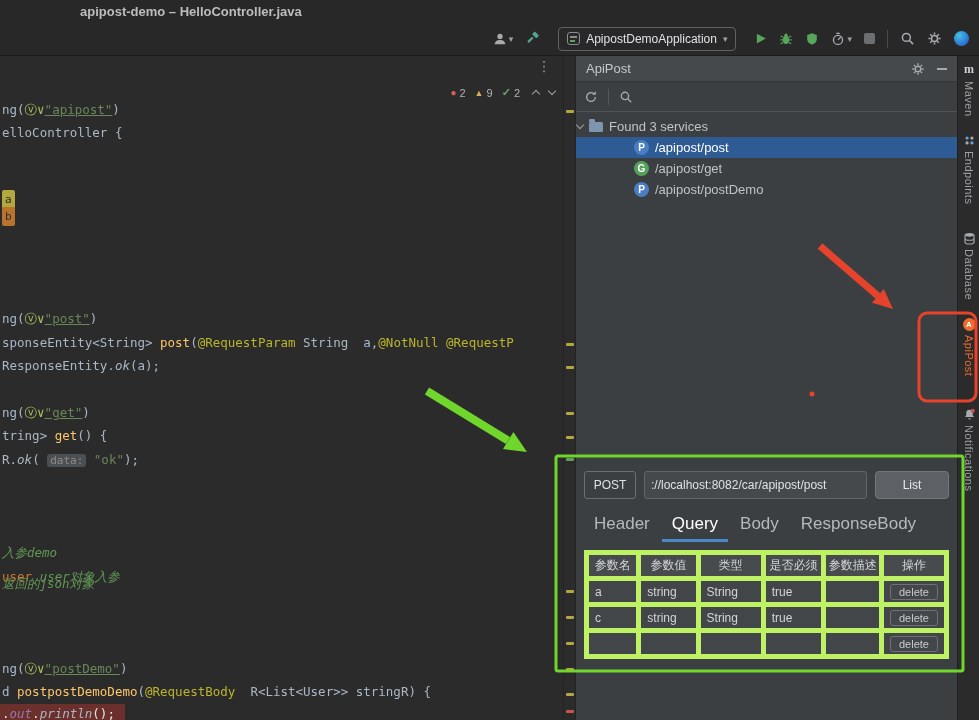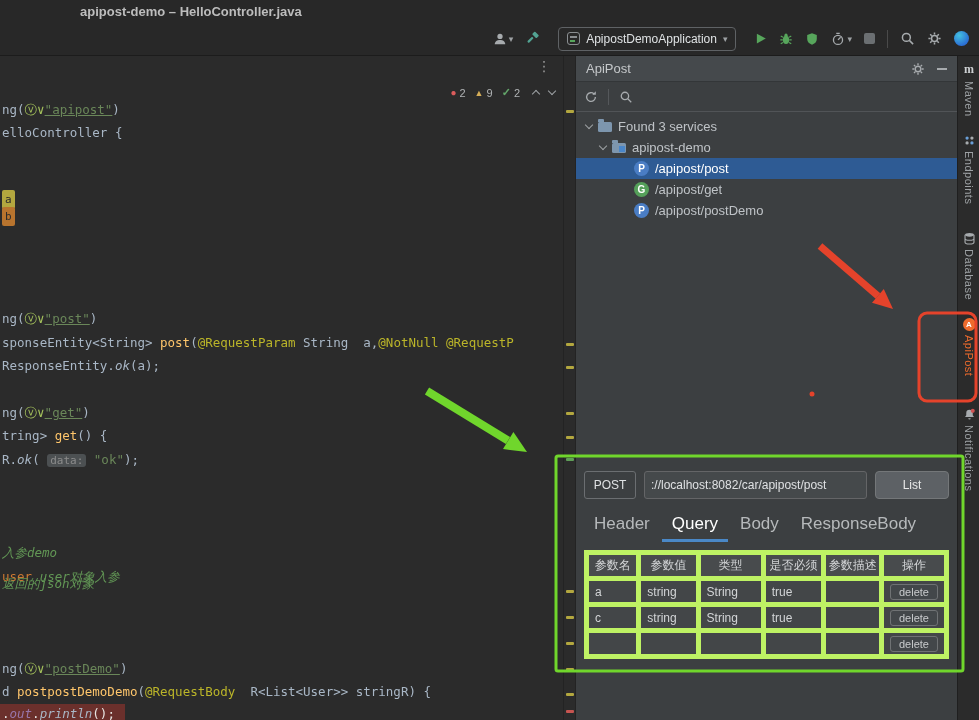--- a/index.html
+++ b/index.html
@@ -260,29 +260,24 @@
             <path d="M13 8a5 5 0 1 1-1.5-3.5" fill="none" stroke="#a7abae" stroke-width="1.5"></path>
             <path d="M13.5 1.5v4h-4z" fill="#a7abae"></path>
           </svg>
         <span class="pt-sep"></span>
         <svg width="14" height="14" viewBox="0 0 16 16">
             <circle cx="6.8" cy="6.8" r="4.2" fill="none" stroke="#a7abae" stroke-width="1.5"></circle>
             <path d="M10 10l4 4" stroke="#a7abae" stroke-width="1.5"></path>
           </svg>
       </div>
       <div class="tree" id="tree">
-          <div class="tree-row" style="padding-left: 10px;">
+          <div class="tree-row" style="padding-left: 1px;">
             <span class="chev"></span>
             <span class="icon-folder"></span>
             <span>Found 3 services</span>
-          </div>
-          <div class="tree-row" style="padding-left: 24px;">
-            <span class="chev"></span>
-            <span class="icon-folder icon-module"></span>
-            <span>apipost-demo</span>
           </div>
           <div class="tree-row selected" style="padding-left: 58px;">
             <span class="badge P">P</span>
             <span>/apipost/post</span>
           </div>
           <div class="tree-row" style="padding-left: 58px;">
             <span class="badge G">G</span>
             <span>/apipost/get</span>
           </div>
           <div class="tree-row" style="padding-left: 58px;">

